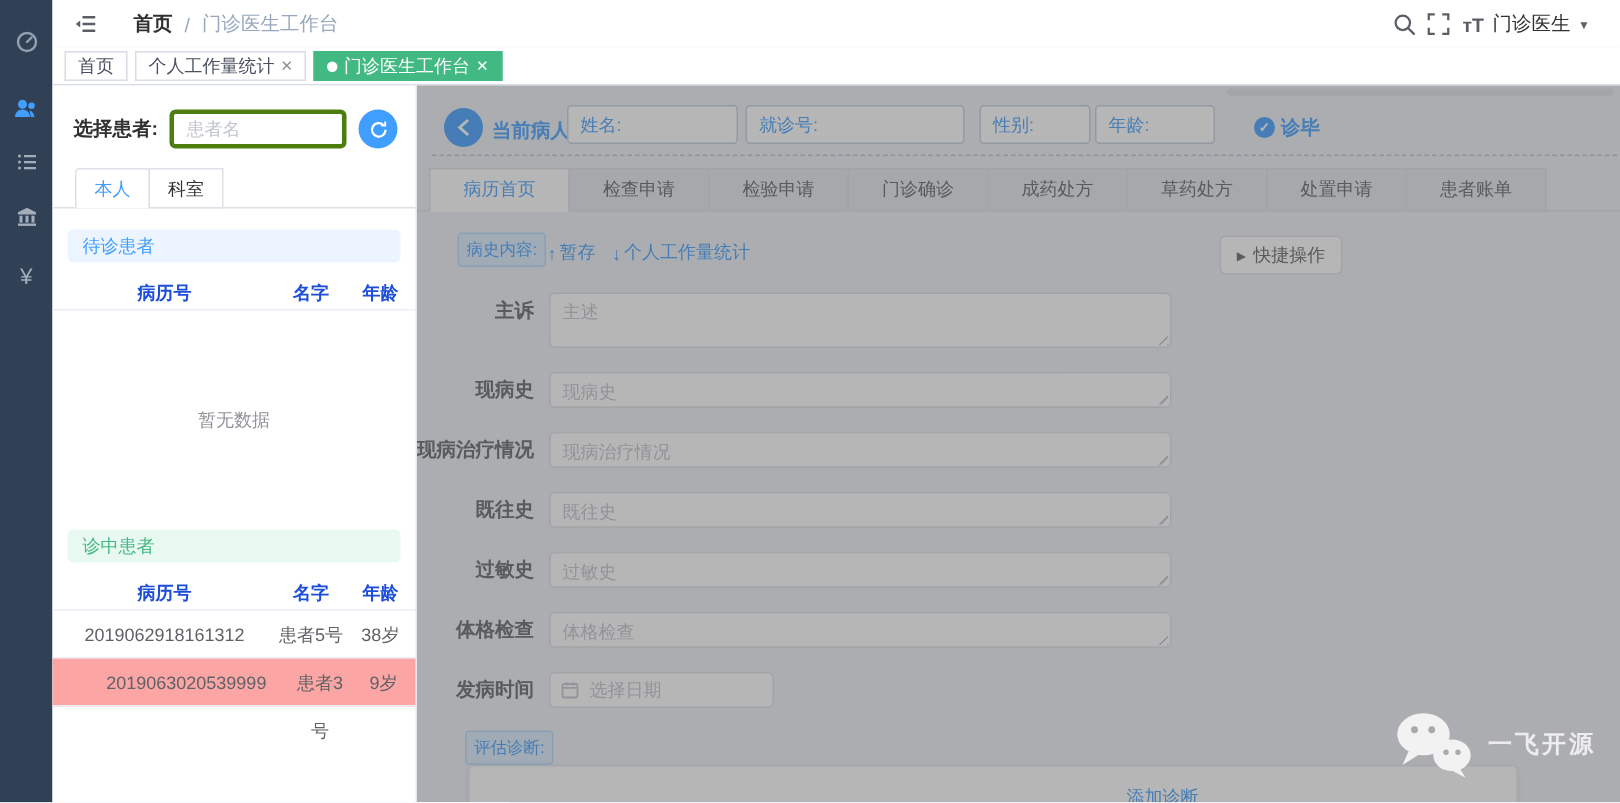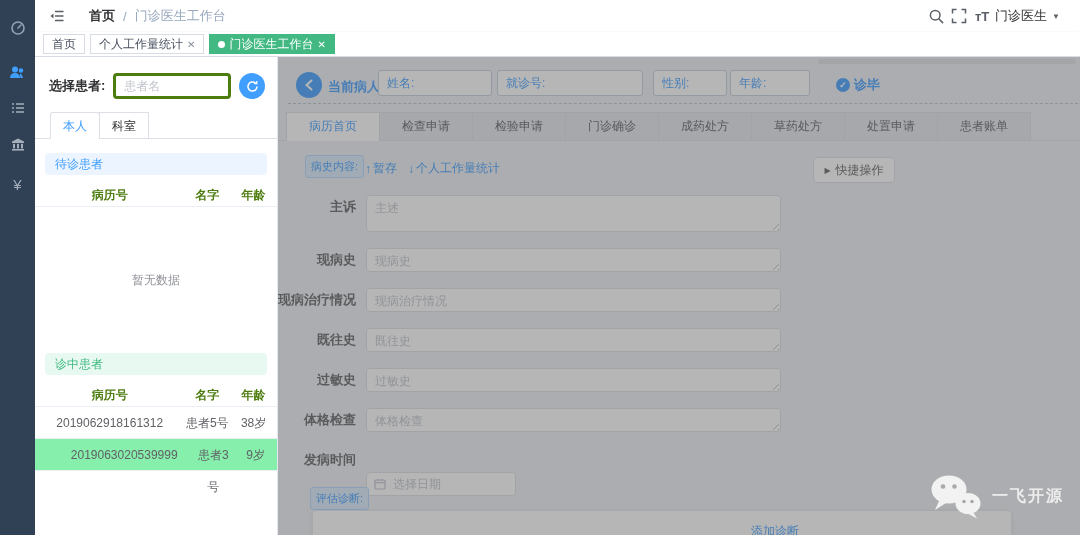--- a/index.html
+++ b/index.html
@@ -39,23 +39,23 @@
   .lp-search-label { font-size:13px; font-weight:bold; color:#303133; white-space:nowrap; }
   .lp-input { flex:1; height:26px; border:3px solid #4d7c0f; border-radius:4px; padding:0 8px; font-size:12px; color:#606266; min-width:0; outline:none; }
   .lp-input::placeholder { color:#c0c4cc; }
   .lp-refresh { width:26px; height:26px; border-radius:50%; background:#409eff; border:none; display:flex; align-items:center; justify-content:center; cursor:pointer; flex-shrink:0; }
   .lp-tabs { display:flex; margin-top:13px; padding-left:15px; border-bottom:1px solid #dcdfe6; height:27px; }
   .lp-tab { width:50px; height:27px; line-height:26px; text-align:center; font-size:12px; color:#303133; border:1px solid #dcdfe6; margin-right:-1px; margin-bottom:-1px; background:#fff; cursor:pointer; }
   .lp-tab.active { color:#409eff; border-bottom-color:#fff; border-radius:3px 3px 0 0; }
   .lp-banner { margin:14px 10px 0 10px; height:22px; line-height:22px; border-radius:4px; padding-left:10px; font-size:12px; }
   .lp-banner.blue { background:#ecf5ff; color:#409eff; }
   .lp-banner.green { background:#e7f9f0; color:#42b983; }
-  .ptable-head { display:flex; margin-top:8px; height:24px; line-height:24px; border-bottom:1px solid #ebeef5; font-weight:bold; color:#4d7c0f; }
+  .ptable-head { display:flex; margin-top:8px; height:24px; line-height:24px; border-bottom:1px solid #ebeef5; font-weight:bold; color:#1d4ed8; }
   .ptable-row { display:flex; height:32px; line-height:32px; border-bottom:1px solid #ebeef5; color:#606266; cursor:pointer; }
-  .ptable-row.striped { background:#86efac;padding-left:21px; }
+  .ptable-row.striped { background:#fca5a5;padding-left:21px; }
   .pc1 { width:150px; text-align:center; }
   .pc2 { width:46px; text-align:center; }
   .pc3 { width:47px; text-align:center; }
   .lp-empty { height:146px; display:flex; align-items:center; justify-content:center; color:#909399; }
 
   
   .main { position:absolute; left:278px; top:57px; width:802px; height:478px; background:#eef0f4; overflow:hidden; }
   .scroll-thumb { position:absolute; left:540px; top:2px; width:258px; height:5px; background:#dfe2e6; border-radius:3px; cursor:pointer; }
   .back-btn { position:absolute; left:18px; top:15px; width:26px; height:26px; border-radius:50%; background:#409eff; border:none; display:flex; align-items:center; justify-content:center; cursor:pointer; }
   .cur-label { position:absolute; left:50px; top:21px; font-size:13px; font-weight:bold; color:#409eff; }
@@ -80,21 +80,21 @@
   .tri { font-size:8px; color:#606266; }
 
   .form { position:absolute; left:0; top:138px; width:560px; }
   .f-row { display:flex; margin-bottom:16px; }
   .f-label { width:88px; text-align:right; padding-right:10px; font-size:13px; font-weight:bold; color:#606266; line-height:24px; white-space:nowrap; }
   .ta-wrap { position:relative; }
   .form textarea { width:415px; border:1px solid #dcdfe6; border-radius:4px; background:#fff; resize:none; font-family:inherit; font-size:12px; color:#606266; padding:4px 8px; outline:none; display:block; }
   .form textarea::placeholder { color:#c0c4cc; }
   .ta-lg { height:37px; } .ta-sm { height:24px; }
   .ta-corner { position:absolute; right:2px; bottom:2px; width:9px; height:9px; background:repeating-linear-gradient(135deg,#bcc2cc 0 1px,transparent 1px 4px); clip-path:polygon(100% 0,100% 100%,0 100%); pointer-events:none; }
-  .date-wrap { position:relative;margin-top:24px; }
+  .date-wrap { position:relative; }
   .date-input { width:150px; height:24px; border:1px solid #dcdfe6; border-radius:4px; background:#fff; font-size:12px; color:#606266; padding:0 8px 0 26px; outline:none; }
   .date-input::placeholder { color:#c0c4cc; }
   .date-ico { position:absolute; left:8px; top:6px; }
 
   .diag-card { position:absolute; left:34px; top:453px; width:700px; height:110px; background:#fff; border:1px solid #e4e7ed; border-radius:4px; box-shadow:0 1px 4px rgba(0,0,0,.08); }
   .add-diag { position:absolute; left:438px; top:12px; color:#409eff; font-size:12px; cursor:pointer; background:none; border:none; }
 
   .mask { position:absolute; inset:0; background:rgba(80,80,80,0.42); z-index:10; }
   .watermark { position:absolute; right:16px; bottom:16px; z-index:20; display:flex; align-items:center; gap:10px; }
   .wm-text { font-size:16px; font-weight:bold; color:#ededed; letter-spacing:2px; }

